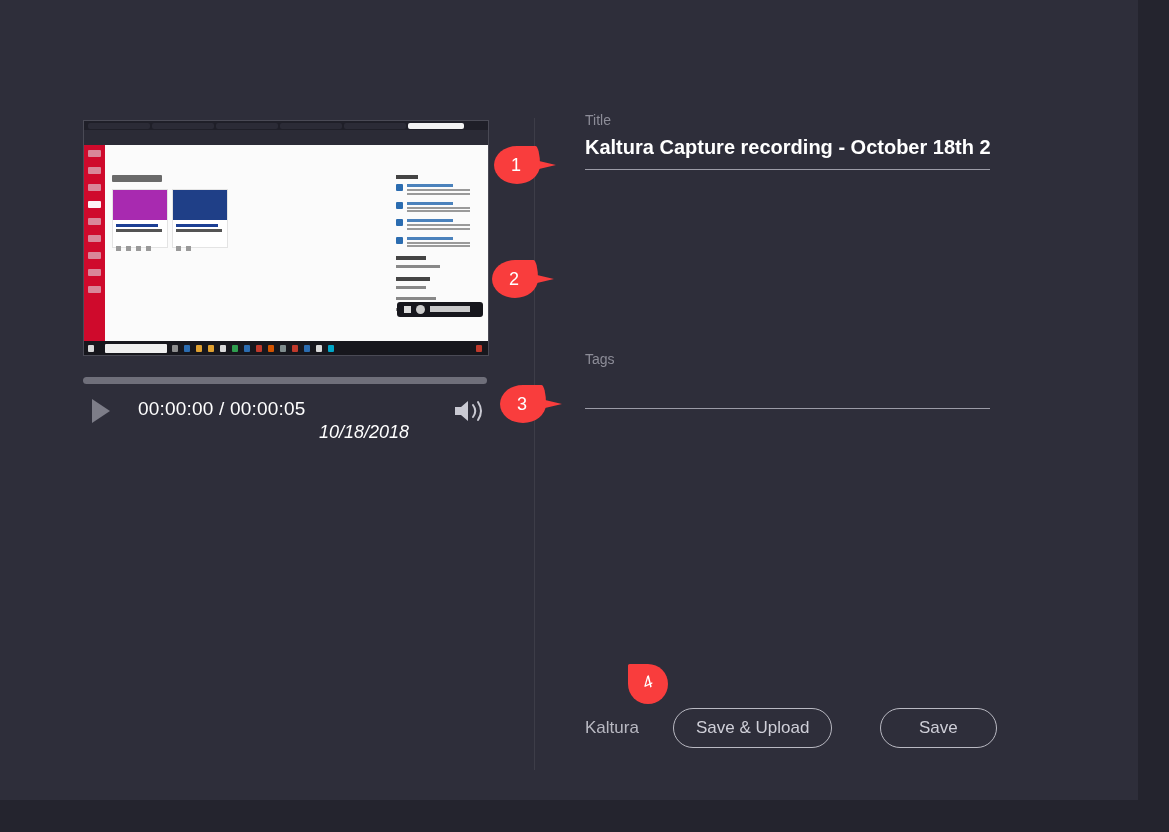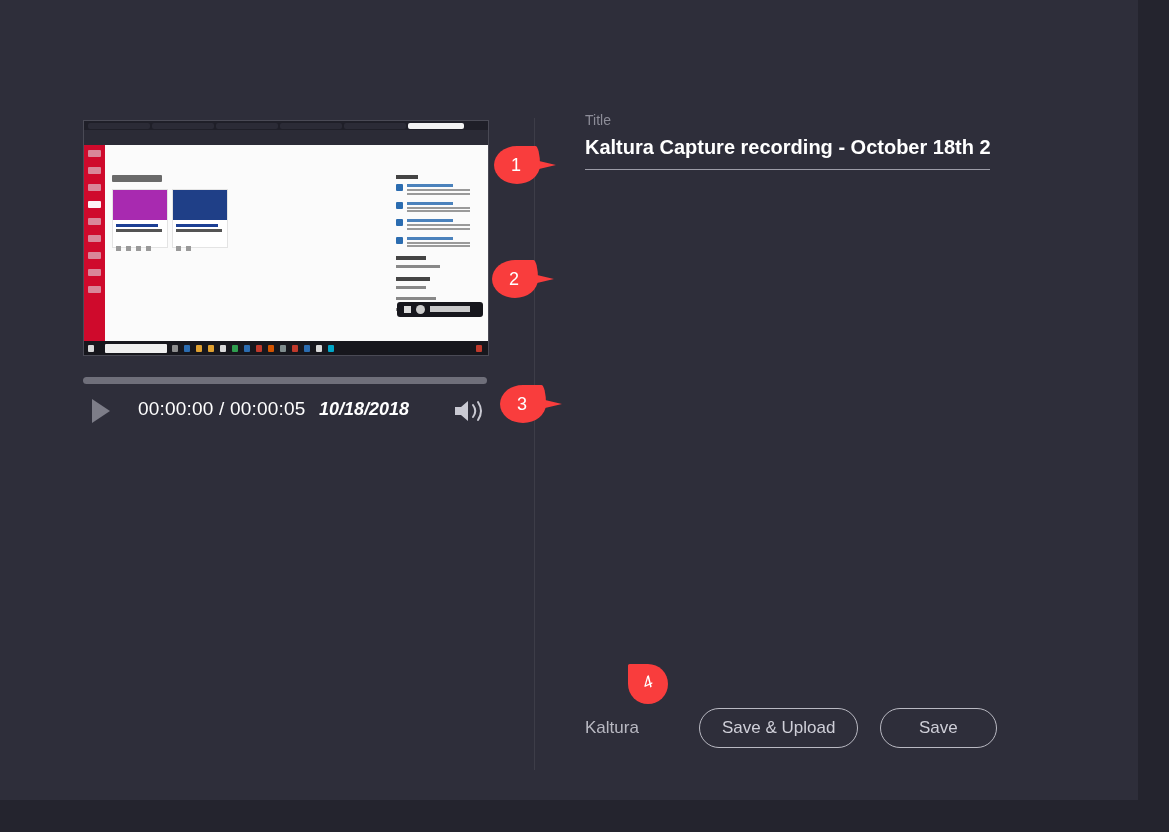--- a/index.html
+++ b/index.html
@@ -186,24 +186,24 @@
     position: absolute;
     left: 138px;
     top: 398px;
     font-size: 19px;
     color: #ffffff;
     letter-spacing: .2px;
   }
   #rec-date {
     position: absolute;
     left: 319px;
-    top: 399px;
+    top: 422px;
     font-size: 18px;
     font-style: italic;
-    font-weight: bold;
+    font-weight: normal;
     color: #ffffff;
   }
   #volume-button {
     position: absolute;
     left: 451px;
     top: 396px;
     width: 38px;
     height: 30px;
     cursor: pointer;
   }
@@ -258,21 +258,21 @@
     border: 1px solid #b9b9c2;
     border-radius: 20px;
     background: transparent;
     color: #cfcfd8;
     font-family: "Liberation Sans", sans-serif;
     font-size: 17px;
     cursor: pointer;
     padding: 0 22px;
     white-space: nowrap;
   }
-  #save-upload-button { left: 114px; text-align: center; }
+  #save-upload-button { left: 88px; text-align: center; }
   #save-button { left: 295px; padding: 0 38px; }
 
   
   .callout {
     position: absolute;
     width: 62px;
     height: 38px;
     pointer-events: none;
   }
   .callout .bubble {
@@ -464,20 +464,24 @@
       <path d="M27 6 Q33 15 27 24" stroke="#c9c9d2" stroke-width="2" fill="none" stroke-linecap="round"></path>
     </svg>
   </div>
 
   <div class="field" id="field-title">
     <div class="field-label">Title</div>
     <input class="field-input" type="text" value="Kaltura Capture recording - October 18th 20" style="">
   </div>
 
 
+  <div class="field" id="field-tags">
+    <div class="field-label">Tags</div>
+    <input class="field-input" type="text" value="" style="">
+  </div>
 
   <div id="action-bar">
     <div id="delete-button">Kaltura</div>
     <button class="pill-button" id="save-upload-button">Save &amp; Upload</button>
     <button class="pill-button" id="save-button">Save</button>
   </div>
 
   <div class="callout" id="callout-1">
     <div class="tip"></div>
       <div class="bubble"></div>

